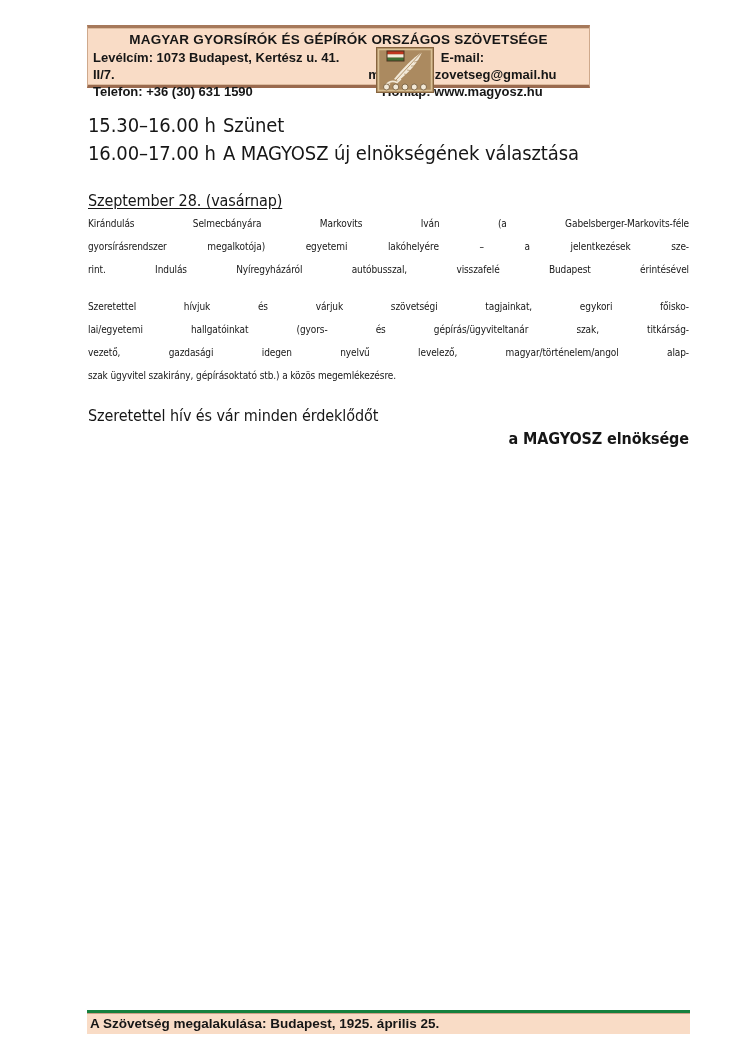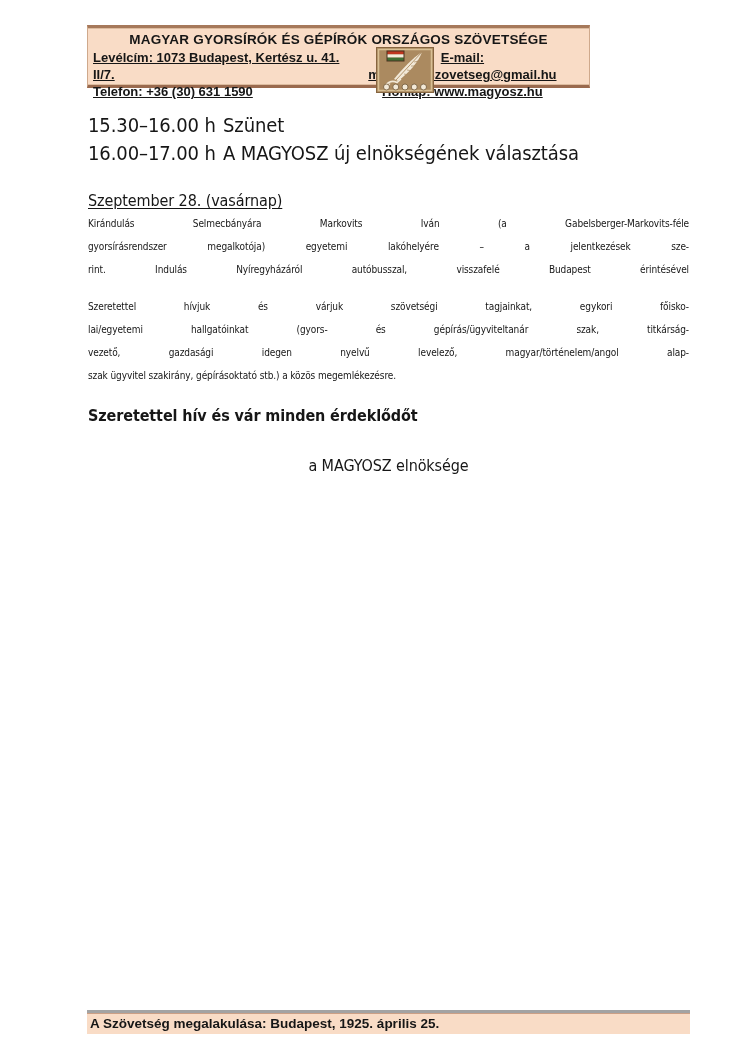--- a/index.html
+++ b/index.html
@@ -13,48 +13,48 @@
     position:absolute; left:87px; top:25px; width:503px; height:63px;
     box-sizing:border-box; background:#f9dcc6;
     border-top:3px solid #a6795b; border-bottom:3px solid #9a6a4e;
     border-left:1px solid #cfa98c; border-right:1px solid #cfa98c;
     box-shadow: inset 0 1px 0 #ddbc9f, inset 0 -1px 0 #ddbc9f;
   }
   .header-title {
     text-align:center; font-weight:bold; font-size:13.5px; line-height:17px;
     padding-top:3px; letter-spacing:0.2px;
   }
-  .header-cols { display:flex; justify-content:space-between; padding:1px 15px 0 5px;text-decoration:underline; }
+  .header-cols { display:flex; justify-content:space-between; padding:1px 15px 0 5px; }
   .contact-col { font-weight:bold; font-size:13px; line-height:17px; }
   .contact-col.right { text-align:center; }
   .logo-wrap { position:absolute; left:288px; top:19px; width:58px; height:46px; }
 
   
   .doc-body {
     position:absolute; left:88px; top:114px; width:601px;
     font-family:"DejaVu Sans","Liberation Sans",sans-serif;
     font-stretch:condensed; letter-spacing:-0.1px;
   }
   .sched-row { display:flex; font-size:20px; font-weight:500; line-height:23px; margin-bottom:5px; }
   .sched-time { width:135px; flex:none; }
   .date-heading {
     margin-top:24px; font-size:16px; font-weight:500; line-height:23px;
     text-decoration:underline; text-underline-offset:2px;
   }
   .jline { font-size:10px; font-weight:500; line-height:23px; text-align:justify; text-align-last:justify; }
   .jline.last { text-align:justify; text-align-last:left; }
   .para2 { margin-top:14px; }
-  .closing-line { margin-top:17px; font-size:16px; font-weight:700; line-height:23px; }
-  .signature { margin-top:27px; font-size:16px; font-weight:400; line-height:23px; text-align:center; }
+  .closing-line { margin-top:17px; font-size:16px; font-weight:400; line-height:23px; }
+  .signature { margin-top:0; font-size:16px; font-weight:700; line-height:23px; text-align:right; }
 
   
   .footer-band {
     position:absolute; left:87px; top:1010px; width:603px; height:24px;
     box-sizing:border-box; background:#f9dcc6;
-    border-top:3px solid #a3a3a3;
+    border-top:3px solid #15803d;
     box-shadow: inset 0 1px 0 #cb9f85;
     font-weight:bold; font-size:13.5px; line-height:19px;
     padding-left:3px; padding-top:1px;
   }
 </style>
 </head>
 <body>
 
 <div class="page">
 

